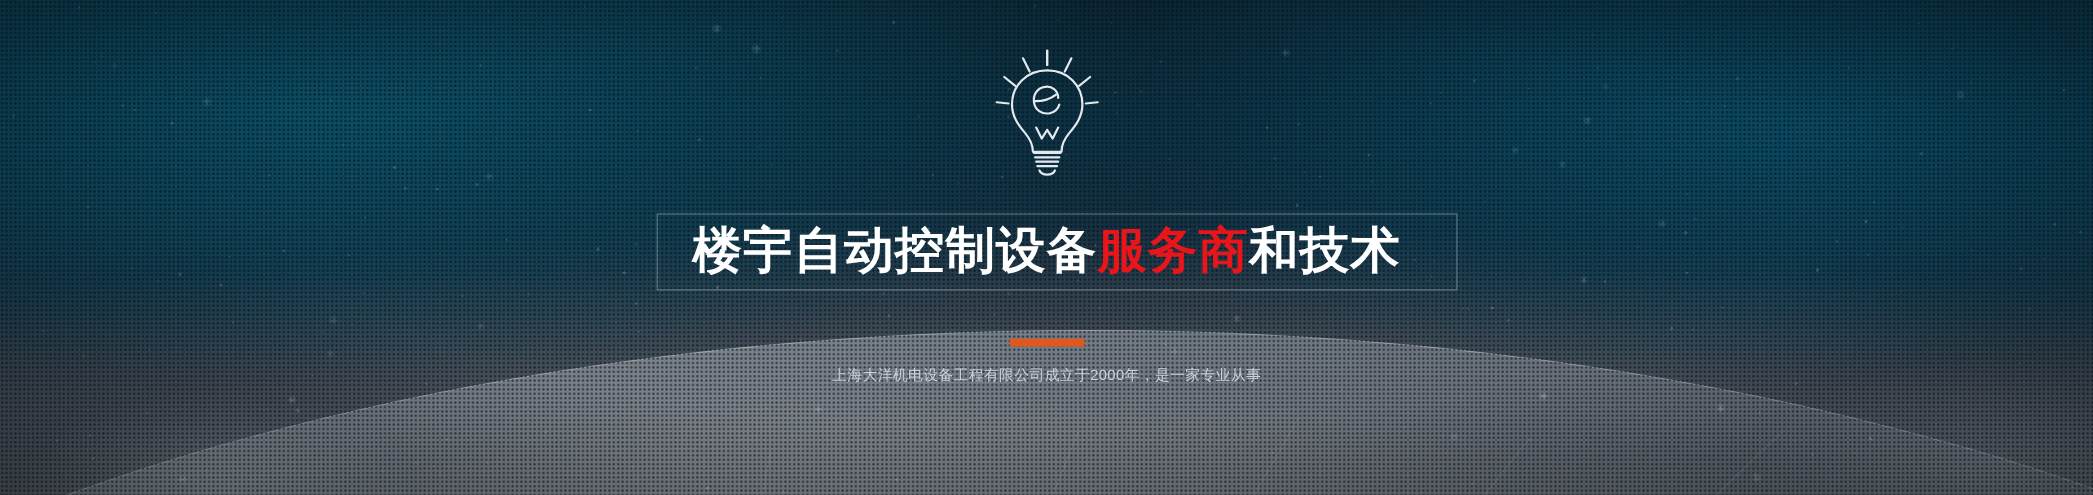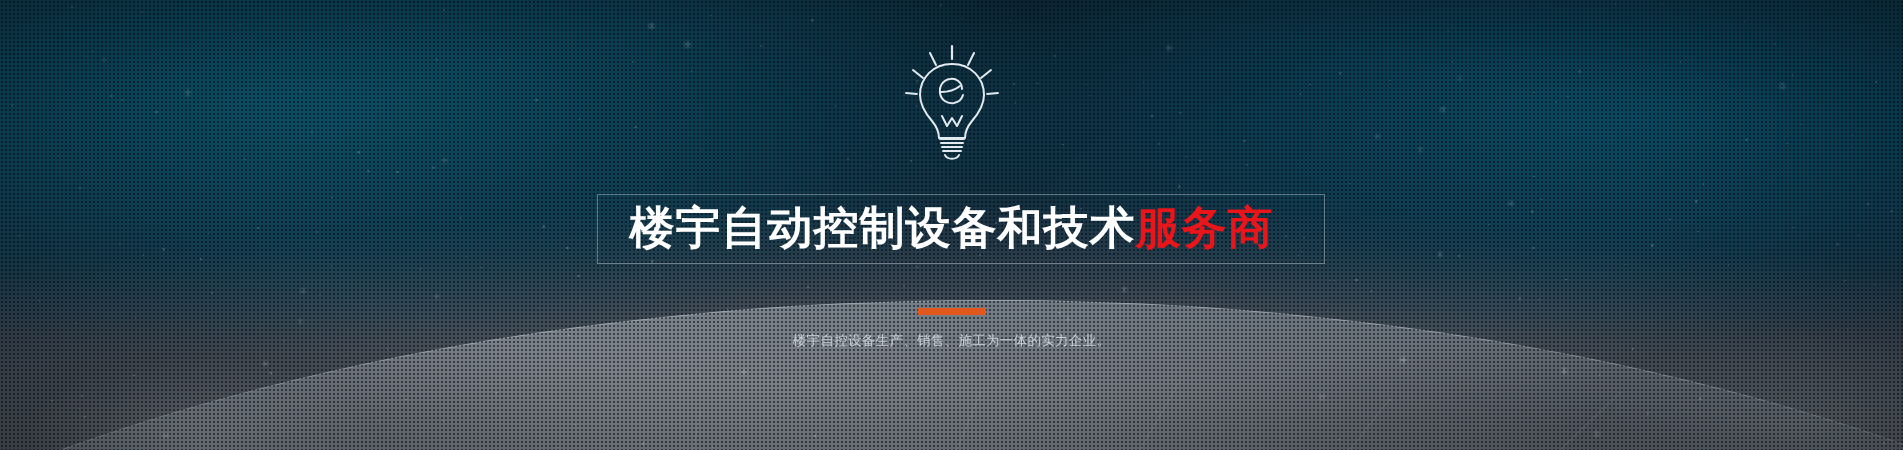--- a/index.html
+++ b/index.html
@@ -559,28 +559,28 @@
         <path d="M46 107 L64 107"></path>
         <path d="M48 111 C50 116 60 116 62 111"></path>
       </svg>
     </div>
 
     <div class="bracket"></div>
 
 
     <div class="headline" id="headline">
         <span class="seg white">楼宇自动控制设备</span>
+        <span class="seg red">服务商</span>
         <span class="seg white">和技术</span>
-        <span class="seg red">服务商</span>
       </div>
 
     <div class="divider"></div>
 
     <div class="desc" id="desc">
-        <span class="desc-line">楼宇自控设备生产、销售、施工为一体的实力企业。</span>
+        <span class="desc-line">上海大洋机电设备工程有限公司成立于2000年，是一家专业从事</span>
       </div>
 
   </div>
 <div class="meridian" style="left: 980px; top: 392px; width: 1px; height: 90px; transform: rotate(22deg);"></div>
     <div class="meridian" style="left: 1180px; top: 380px; width: 1px; height: 110px; transform: rotate(30deg);"></div>
     <div class="meridian" style="left: 1390px; top: 398px; width: 1px; height: 80px; transform: rotate(38deg);"></div>
     <div class="meridian" style="left: 700px; top: 410px; width: 1px; height: 60px; transform: rotate(10deg);"></div>
     <div class="meridian" style="left: 1620px; top: 392px; width: 1px; height: 90px; transform: rotate(46deg);"></div>
   </div>
 

